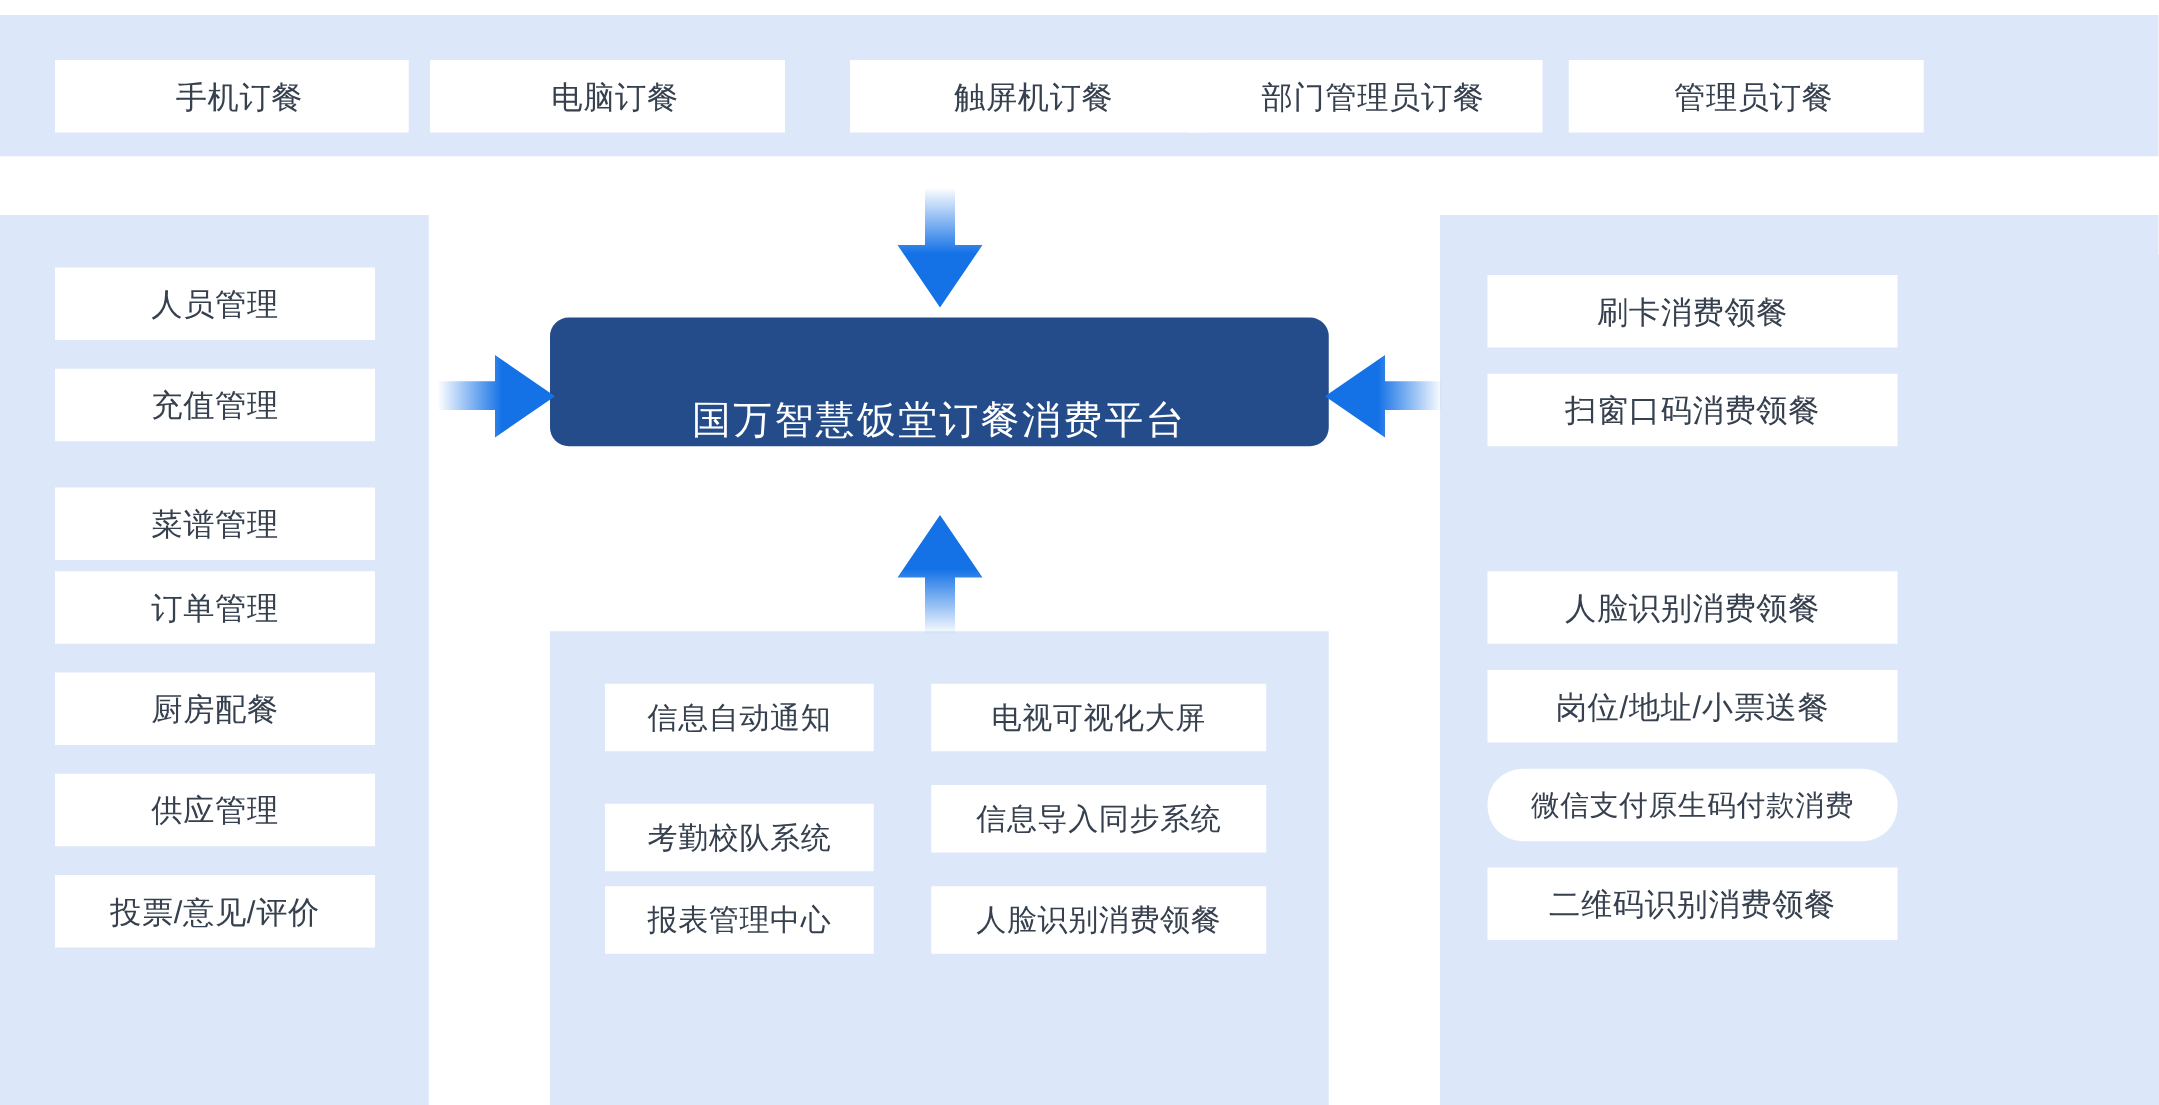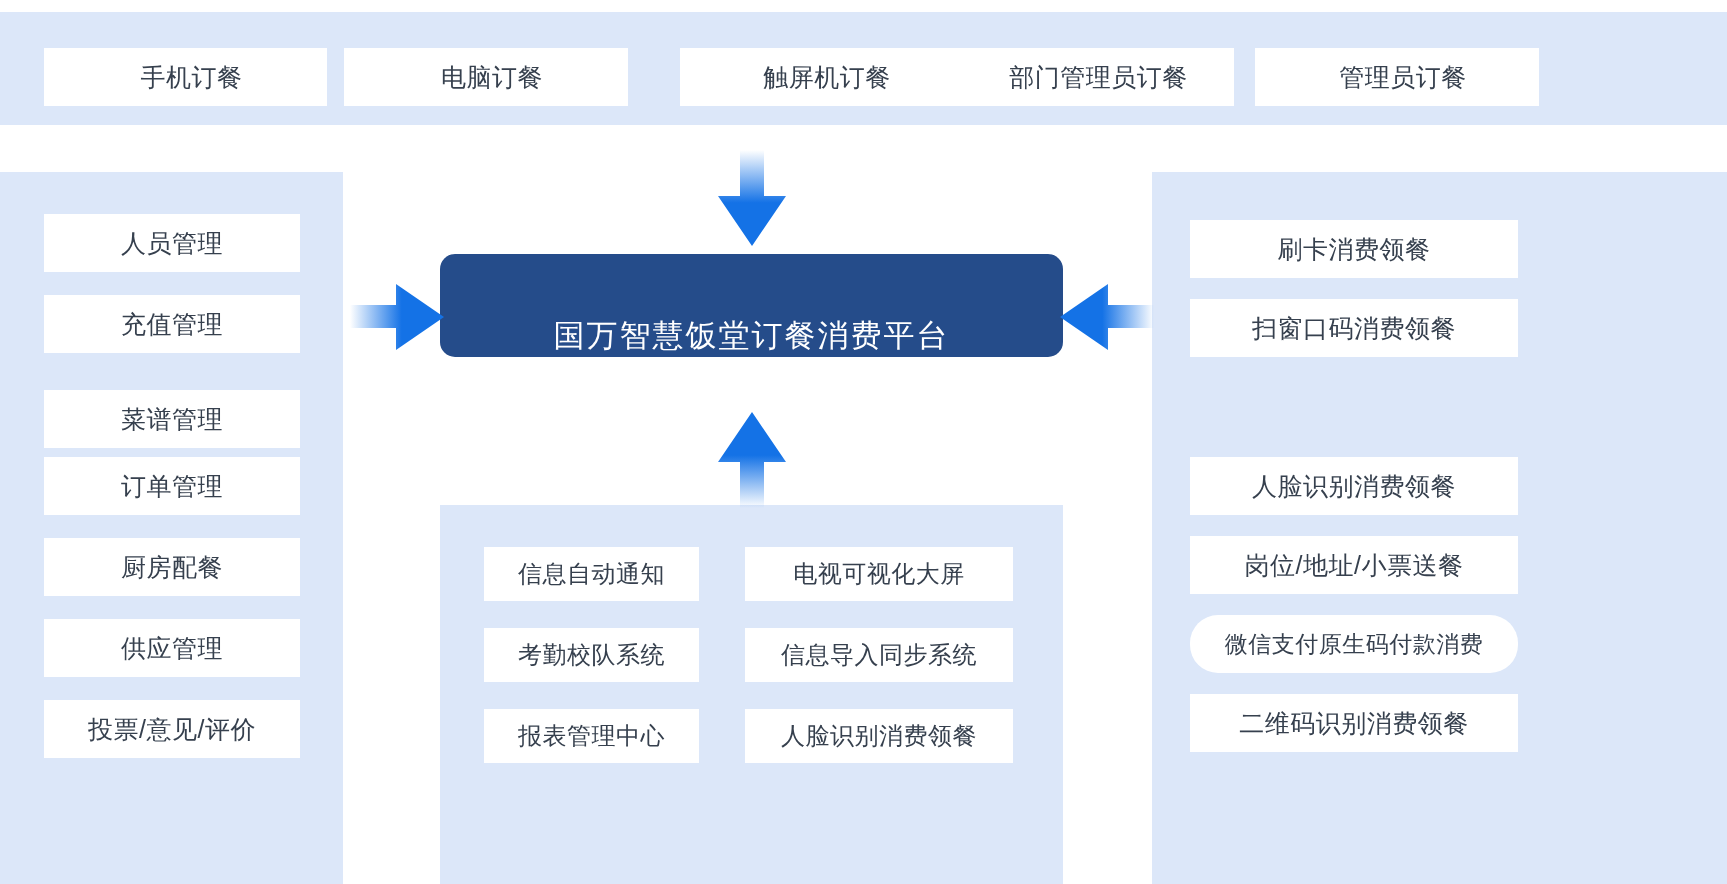--- a/index.html
+++ b/index.html
@@ -185,21 +185,21 @@
   </div>
 
   <div id="center-hero">
     <span>国万智慧饭堂订餐消费平台</span>
   </div>
 
   <div class="panel" id="bottom-panel">
     <div class="card bottom-card col-a" style="top:42px;">
         <span>信息自动通知</span>
       </div>
-    <div class="card bottom-card col-a" style="top:123px;">
+    <div class="card bottom-card col-a" style="top:138px;">
         <span>考勤校队系统</span>
       </div>
     <div class="card bottom-card col-a" style="top:204px;">
         <span>报表管理中心</span>
       </div>
 
     <div class="card bottom-card col-b" style="top:42px;">
         <span>电视可视化大屏</span>
       </div>
     <div class="card bottom-card col-b" style="top:123px;">

